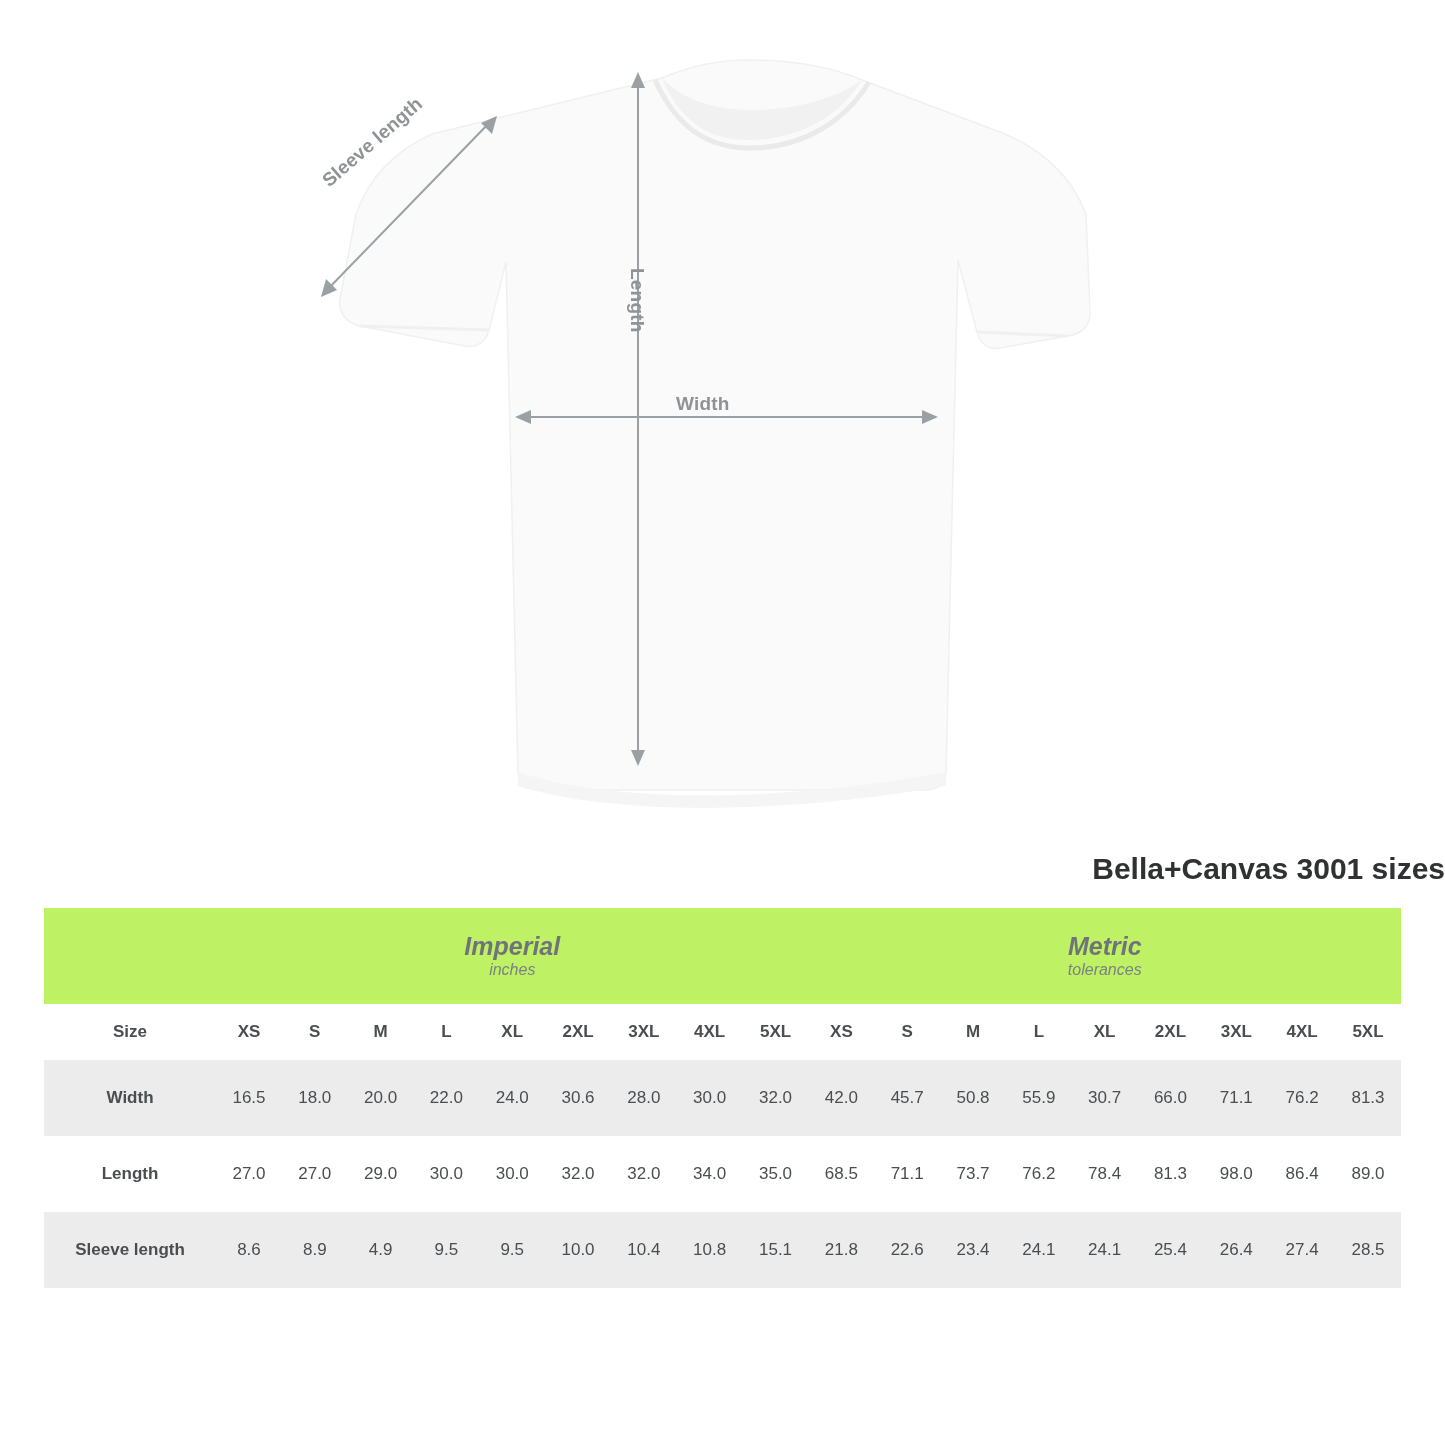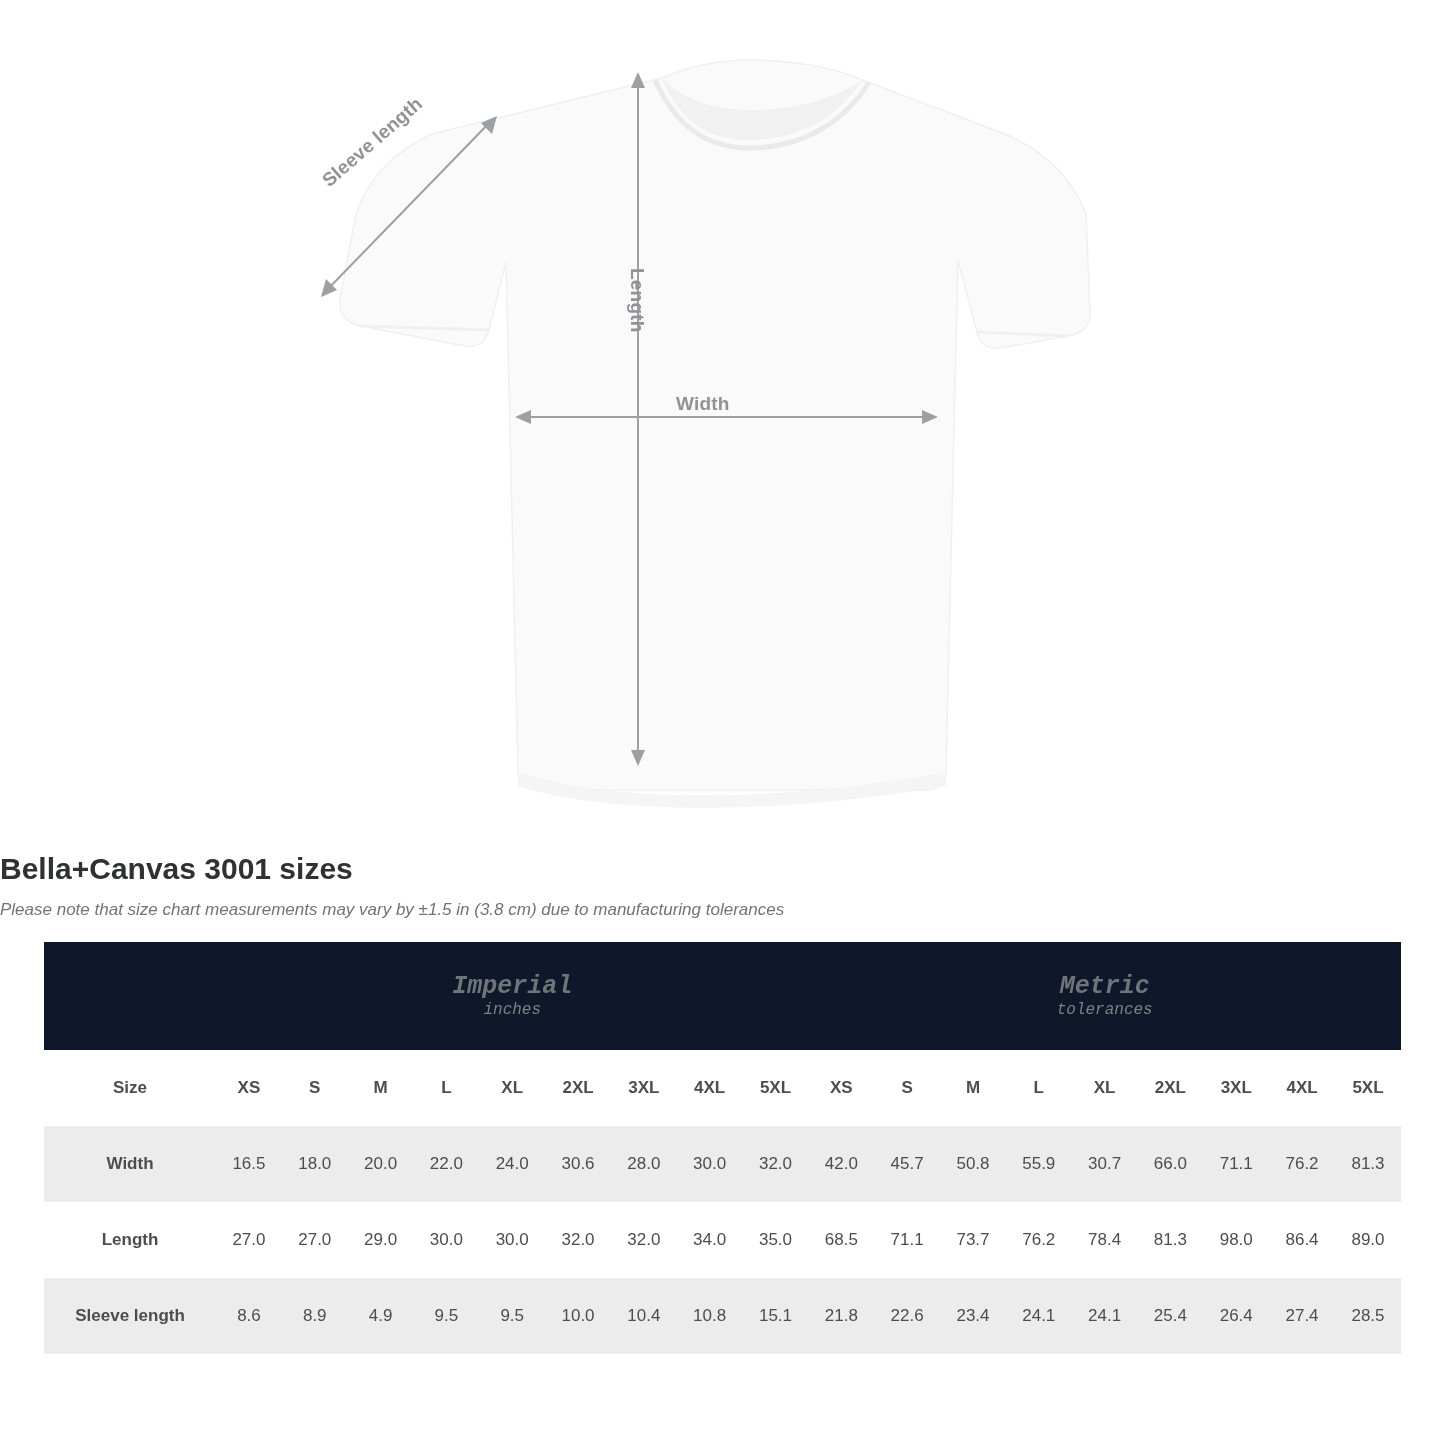--- a/index.html
+++ b/index.html
@@ -51,21 +51,21 @@
     transform: rotate(90deg);
     transform-origin: left top;
   }
   .label-width {
     left: 676px;
     top: 393px;
   }
 
   
   .title-block {
-    text-align: left;
+    text-align: right;
     margin-top: 22px;
   }
   .chart-title {
     font-size: 30px;
     font-weight: bold;
     color: #2f3133;
     margin: 0 0 14px 0;
   }
   .chart-note {
     font-size: 17px;
@@ -86,39 +86,38 @@
   table.size-table td,
   table.size-table th {
     text-align: center;
     vertical-align: middle;
     font-size: 17px;
     color: #4a4e51;
     padding: 0;
     border: none;
   }
   .unit-row td {
-    background: #0f172a;
-    height: 108px;
-    font-family: Liberation Mono, monospace;
+    background: #bef264;
+    height: 96px;
   }
   .unit-sys {
     font-size: 25px;
     font-style: italic;
     font-weight: bold;
     color: #6f7478;
     line-height: 1.1;
   }
   .unit-sub {
     font-size: 16px;
     font-style: italic;
     color: #7c8185;
   }
   .head-row td {
     background: #ffffff;
-    height: 76px;
+    height: 56px;
     font-weight: bold;
     font-size: 19px;
     color: #3f4346;
   }
   .row-label {
     font-weight: bold;
     font-size: 19px;
     color: #3f4346;
   }
   .band-shade td {
@@ -190,21 +189,20 @@
       </g>
     </svg>
 
     <div class="dim-label label-sleeve">Sleeve length</div>
     <div class="dim-label label-length">Length</div>
     <div class="dim-label label-width">Width</div>
   </div>
 
   <div class="title-block">
     <h1 class="chart-title">Bella+Canvas 3001 sizes</h1>
-    <p class="chart-note">Please note that size chart measurements may vary by ±1.5 in (3.8 cm) due to manufacturing tolerances</p>
   </div>
 
   <div class="table-wrap">
     <table class="size-table">
       <colgroup>
         <col class="col-first">
         <col class="col-cell">
           <col class="col-cell">
           <col class="col-cell">
         <col class="col-cell">

